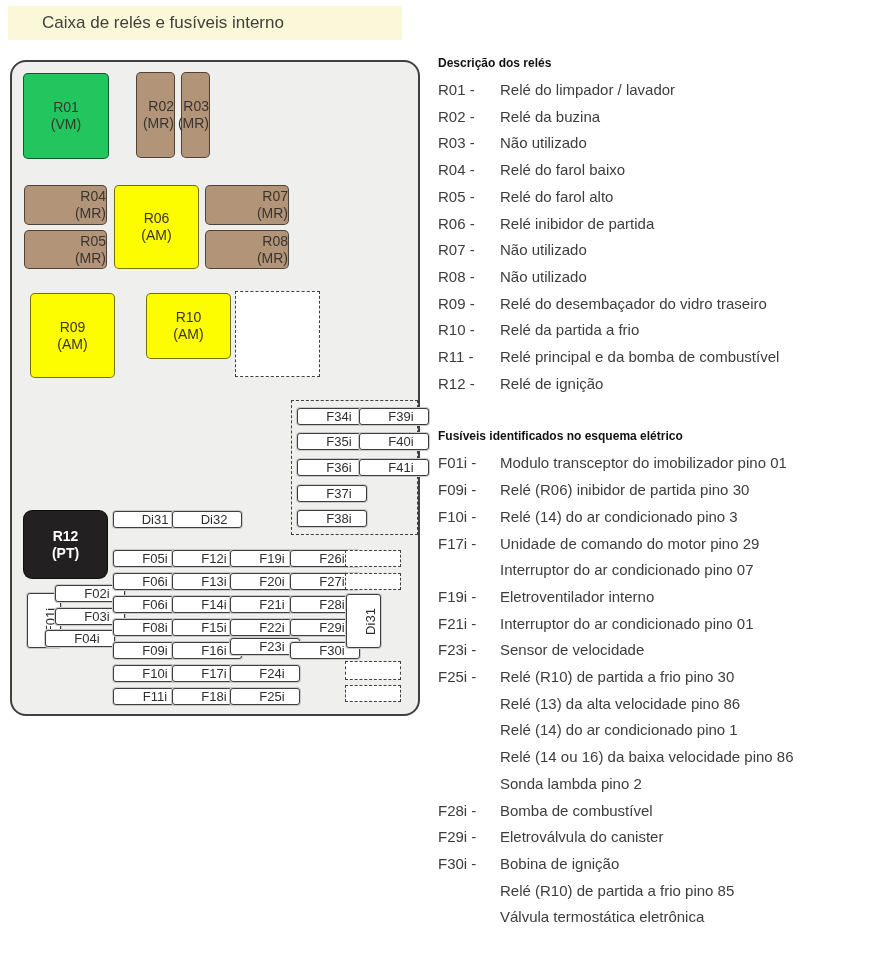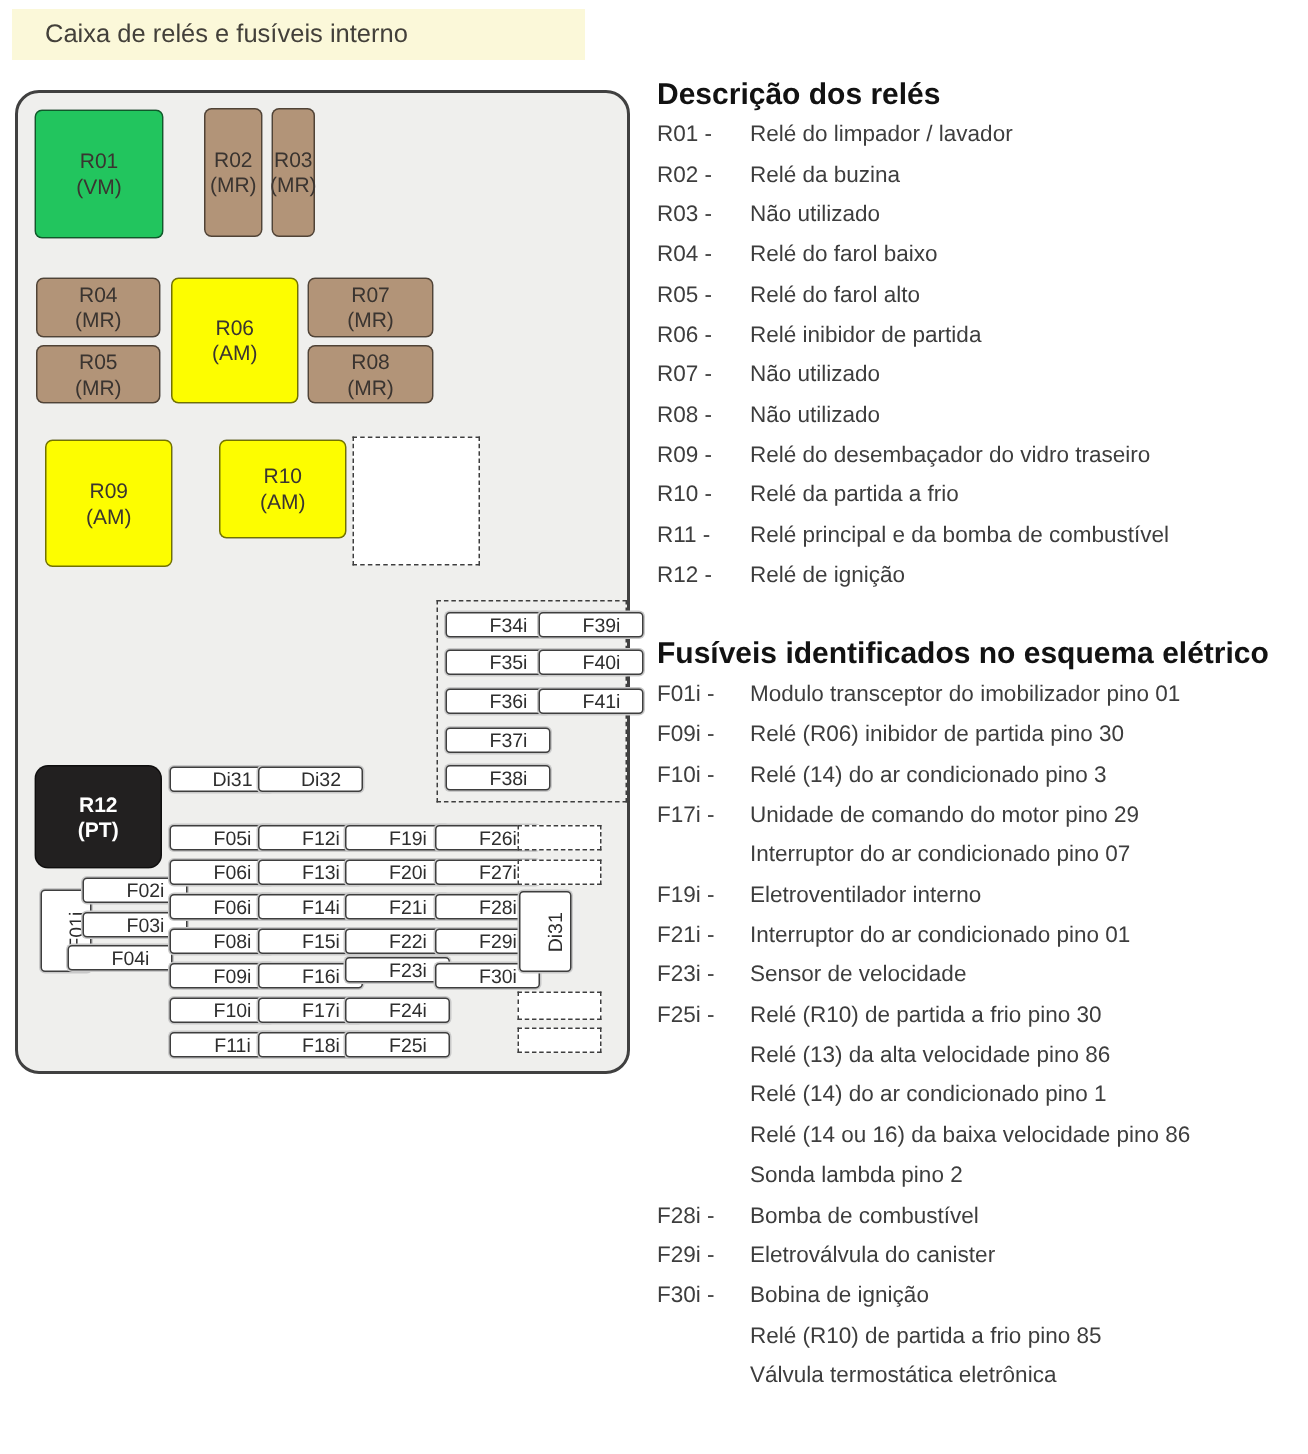--- a/index.html
+++ b/index.html
@@ -1,42 +1,42 @@
 <!DOCTYPE html>
 <html><head>
 <meta charset="utf-8">
 <style>
   html,body{margin:0;padding:0;background:#fff;}
   body{width:872px;height:969px;position:relative;font-family:"Liberation Sans",sans-serif;-webkit-font-smoothing:antialiased;}
 
   .title-bar{position:absolute;left:8px;top:6px;width:360px;height:34px;background:#fbf8d9;
-    color:#43403a;font-size:17px;line-height:34px;padding-left:22px;}
+    color:#43403a;font-size:17px;line-height:34px;padding-left:34px;}
 
   .diagram{position:absolute;left:10px;top:60px;width:410px;height:656px;background:#efefed;
     border:2px solid #404040;border-radius:16px;box-sizing:border-box;}
 
   .relay{position:absolute;border:1.5px solid rgba(0,0,0,.55);border-radius:5px;
     display:flex;flex-direction:column;align-items:center;justify-content:center;
     font-size:14px;line-height:17px;color:#3a3430;text-align:center;box-sizing:border-box;}
   .relay--red{background:#22c55e;}
-  .relay--tan{background:#b29478;}
+  .relay--tan{background:#b29478;align-items:flex-end;}
   .relay--yellow{background:#fdfd00;}
   .relay--black{background:#222020;color:#ffffff;font-weight:bold;border-radius:9px;}
 
   .fuse{position:absolute;background:#fff;border:1.5px solid #3e3e3e;border-radius:3px;
     width:54px;height:15px;display:flex;align-items:center;justify-content:center;
     font-size:13px;color:#2e2e2e;box-shadow:0 0 0 1px #c9c9c9;box-sizing:content-box;padding-left:14px;}
   .fuse--vert{width:18px;height:53px;}
   .fuse--vert span{transform:rotate(-90deg);white-space:nowrap;}
 
   .slot-dashed{position:absolute;background:#fff;border:1.5px dashed #3e3e3e;box-sizing:border-box;}
   .group-dashed{position:absolute;border:1.5px dashed #3e3e3e;background:transparent;box-sizing:border-box;}
 
   .legend{position:absolute;left:438px;top:50px;width:434px;color:#3d3d3d;font-size:15px;}
-  .legend h2{margin:0;font-size:20px;line-height:27px;font-weight:bold;color:#121212;}
+  .legend h2{margin:0;font-size:12px;line-height:27px;font-weight:bold;color:#121212;}
   .legend .h2-gap{margin-top:26px;}
   .lrow{display:flex;line-height:26.7px;}
   .lrow .lbl{flex:none;width:62px;}
   .lrow .desc{flex:1;display:flex;flex-direction:column;}
 </style>
 </head>
 <body>
 
 <div class="title-bar">Caixa de relés e fusíveis interno</div>
 

